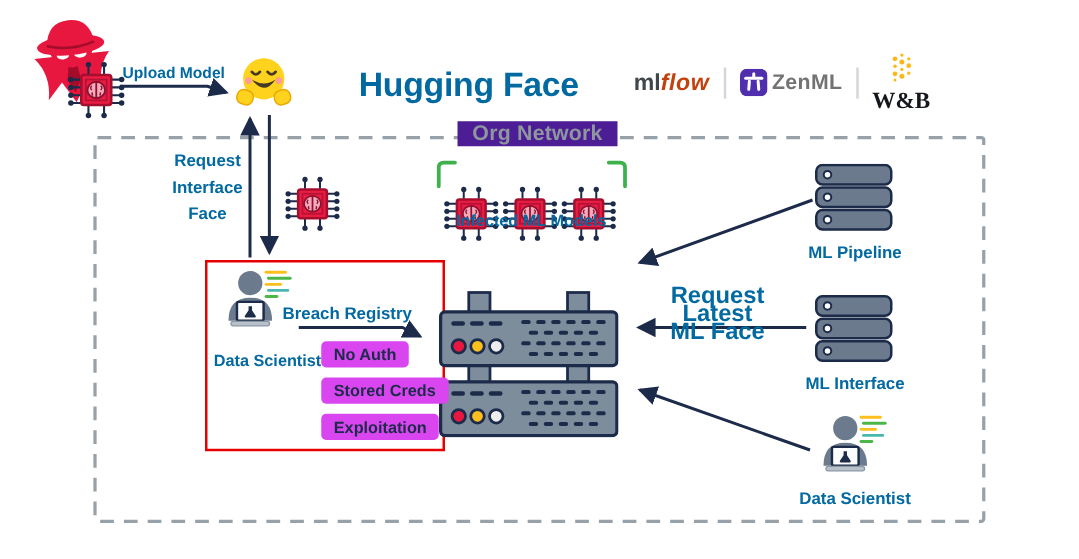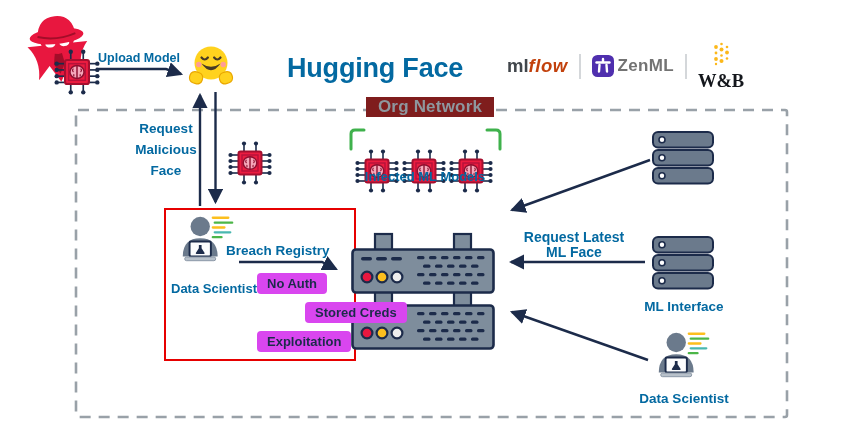--- a/index.html
+++ b/index.html
@@ -5,31 +5,31 @@
   html,body{margin:0;padding:0;background:#fff;}
   #canvas{position:relative;width:863px;height:447px;background:#fff;overflow:hidden;
           font-family:"Liberation Sans","DejaVu Sans",sans-serif;color:#1c2b4a;}
   .abs{position:absolute;}
   svg.icon{position:absolute;z-index:10;}
   #arrow-layer{position:absolute;left:0;top:0;z-index:4;}
   .lbl{position:absolute;z-index:12;font-weight:700;color:#0369a1;font-size:13px;line-height:1.25;}
   .center{text-align:center;}
   #hf-title{left:239px;top:52px;font-size:27px;font-weight:700;letter-spacing:-.2px;margin-left:48px;}
   #upload-label{left:95px;top:51px;width:88px;font-size:12.5px;text-align:center;}
-  #org-label{left:366px;top:97px;width:128px;z-index:12;background:#7f1d1d;text-align:center;
+  #org-label{left:366px;top:97px;width:128px;z-index:12;background:#4c1d95;text-align:center;
              font-size:17px;font-weight:700;color:#8e979e;letter-spacing:.2px;}
   #req-mal{left:117px;top:118px;width:98px;font-size:13.5px;line-height:21px;}
   #infected-label{left:362px;top:129px;width:126px;font-size:13px;margin-top:40px;}
   #breach-box{left:164px;top:208px;width:188px;height:149px;border:2.5px solid #e60000;z-index:8;}
   #breach-label{left:226px;top:243px;font-size:13.5px;}
   #ds-label-left{left:166px;top:281px;width:96px;font-size:13px;}
   .tag{position:absolute;left:257px;z-index:12;background:#d946ef;color:#1c2b4a;
        border-radius:4px;padding:3px 10px;font-size:13px;font-weight:700;white-space:nowrap;}
-  #tag-0{top:273px;} #tag-1{top:302px;margin-left:48px;} #tag-2{top:331px;}
-  #req-latest{left:510px;top:230px;width:128px;font-size:14px;line-height:14.5px;}
+  #tag-0{top:273px;} #tag-1{top:302px;} #tag-2{top:331px;}
+  #req-latest{left:510px;top:230px;width:128px;font-size:19px;line-height:14.5px;}
   #mlpipe-label{left:628px;top:194px;width:112px;font-size:13.5px;}
   #mlint-label{left:628px;top:299px;width:112px;font-size:13.5px;}
   #ds-label-right{left:628px;top:391px;width:112px;font-size:13.5px;}
   #logos{left:507px;top:49px;height:34px;display:flex;align-items:center;gap:11px;z-index:12;}
   .logo-div{width:2px;height:25px;background:#d4d7da;}
   #mlflow{display:flex;align-items:baseline;font-size:18.5px;}
   #mlflow .ml{font-weight:800;color:#41464b;}
   #mlflow .flow{font-style:italic;font-weight:700;color:#c2410c;letter-spacing:.5px;}
   #zenml{display:flex;align-items:center;gap:4px;}
   #zenml .zt{font-size:17px;font-weight:700;color:#737373;letter-spacing:.3px;}
@@ -231,21 +231,21 @@
         </g>
       </svg>
       <span class="wt">W&amp;B</span>
     </div>
   </div>
 
   <div class="abs" id="org-label">Org Network</div>
 
   <div class="lbl center" id="req-mal">
     <span style="display:block">Request</span>
-    <span style="display:block">Malicious</span>
+    <span style="display:block">Interface</span>
     <span style="display:block">Face</span>
   </div>
 
   <svg class="icon" style="left:226px;top:139px" width="48" height="48" viewBox="0 0 48 48">
       <use href="#sym-chip"></use>
     </svg>
 
   <div class="lbl center" id="infected-label">Infected ML Models</div>
   <svg class="icon" style="left:353px;top:147px" width="48" height="48" viewBox="0 0 48 48">
       <use href="#sym-chip"></use>
@@ -275,20 +275,21 @@
     </svg>
   <div class="lbl" id="breach-label">Breach Registry</div>
   <div class="lbl center" id="ds-label-left">Data Scientist</div>
   <div class="tag" id="tag-0">No Auth</div>
   <div class="tag" id="tag-1">Stored Creds</div>
   <div class="tag" id="tag-2">Exploitation</div>
 
   <svg class="icon" style="left:651px;top:131px" width="64" height="54" viewBox="0 0 64 54">
       <use href="#sym-srv"></use>
     </svg>
+  <div class="lbl center" id="mlpipe-label">ML Pipeline</div>
 
   <div class="lbl center" id="req-latest">
     <span style="display:block">Request Latest</span>
     <span style="display:block">ML Face</span>
   </div>
 
   <svg class="icon" style="left:651px;top:236px" width="64" height="54" viewBox="0 0 64 54">
       <use href="#sym-srv"></use>
     </svg>
   <div class="lbl center" id="mlint-label">ML Interface</div>

